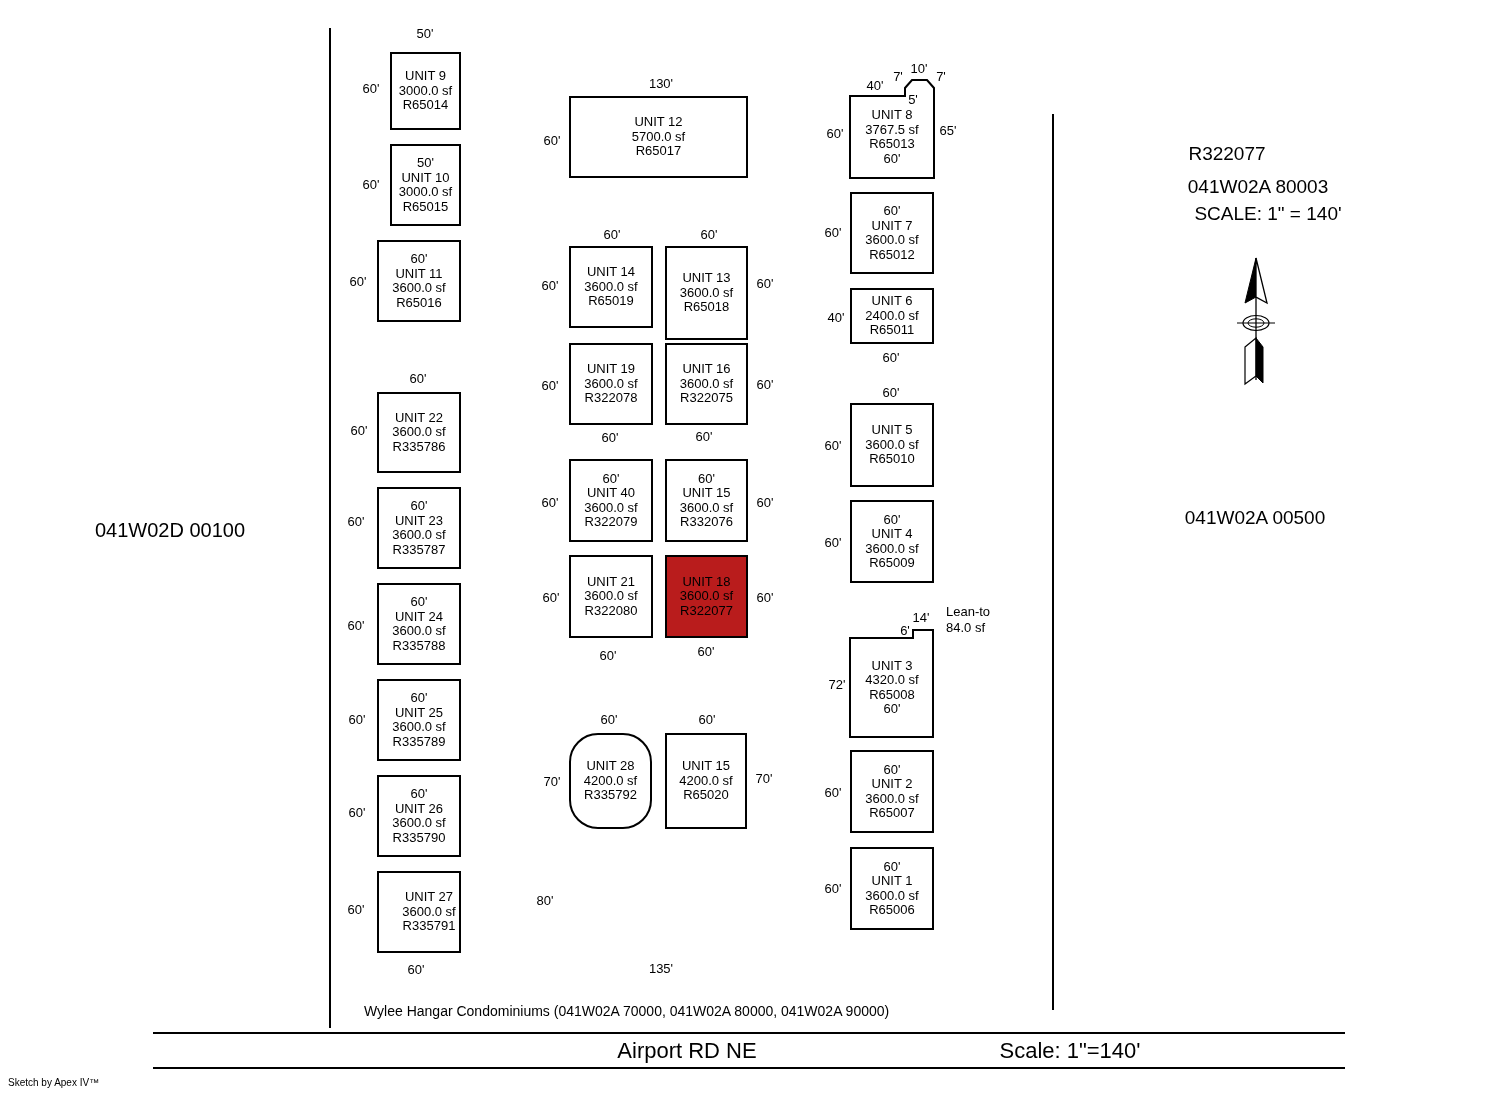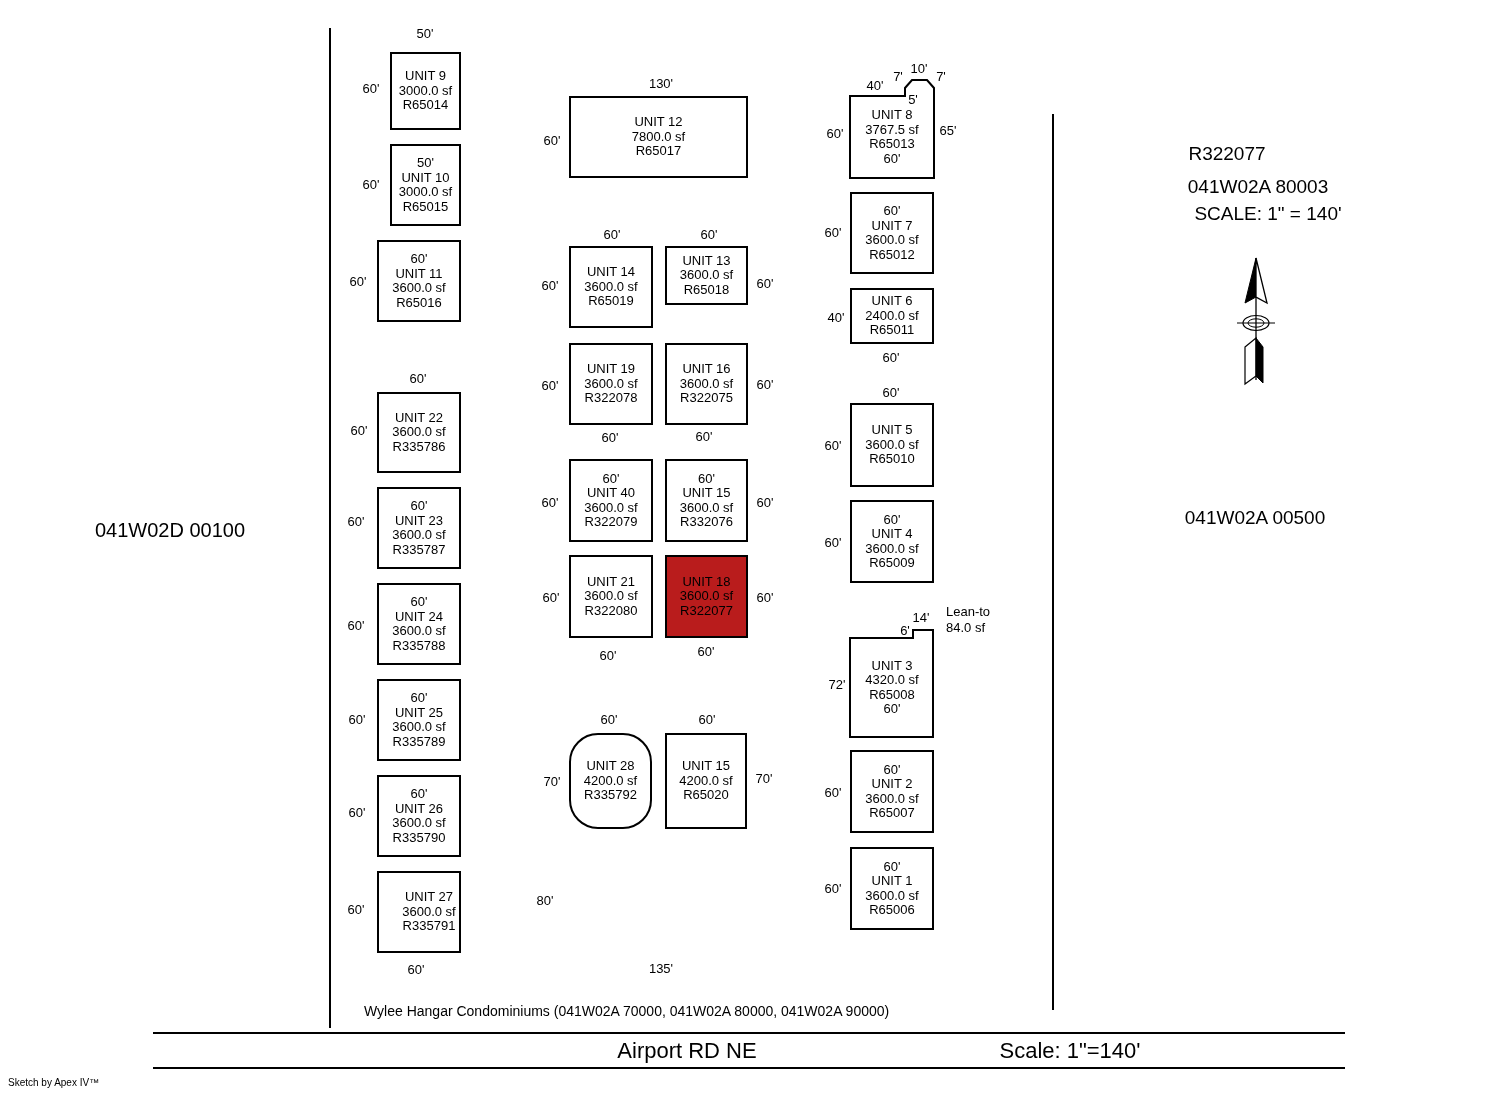--- a/index.html
+++ b/index.html
@@ -120,29 +120,29 @@
       <div>3600.0 sf</div>
       <div>R335790</div>
     </div>
     <div class="unit" style="left: 377px; top: 871px; width: 84px; height: 82px; padding-left: 20px;">
       <div>UNIT 27</div>
       <div>3600.0 sf</div>
       <div>R335791</div>
     </div>
     <div class="unit" style="left: 569px; top: 96px; width: 179px; height: 82px;">
       <div>UNIT 12</div>
-      <div>7800.0 sf</div>
+      <div>5700.0 sf</div>
       <div>R65017</div>
     </div>
     <div class="unit" style="left: 569px; top: 246px; width: 84px; height: 82px;">
       <div>UNIT 14</div>
       <div>3600.0 sf</div>
       <div>R65019</div>
     </div>
-    <div class="unit" style="left: 665px; top: 246px; width: 83px; height: 59px;">
+    <div class="unit" style="left: 665px; top: 246px; width: 83px; height: 94px;">
       <div>UNIT 13</div>
       <div>3600.0 sf</div>
       <div>R65018</div>
     </div>
     <div class="unit" style="left: 569px; top: 343px; width: 84px; height: 82px;">
       <div>UNIT 19</div>
       <div>3600.0 sf</div>
       <div>R322078</div>
     </div>
     <div class="unit" style="left: 665px; top: 343px; width: 83px; height: 82px;">

